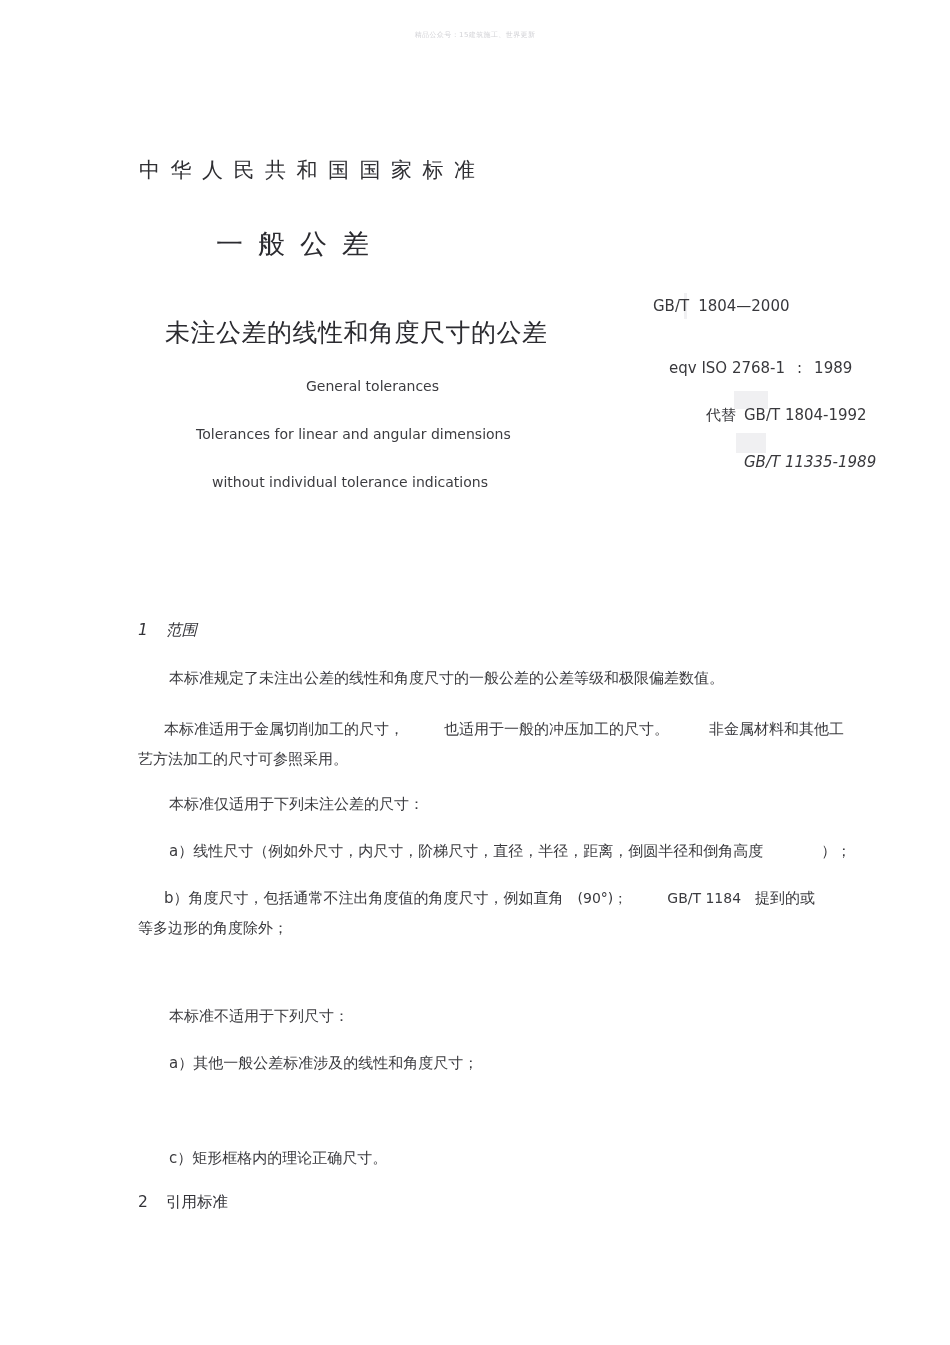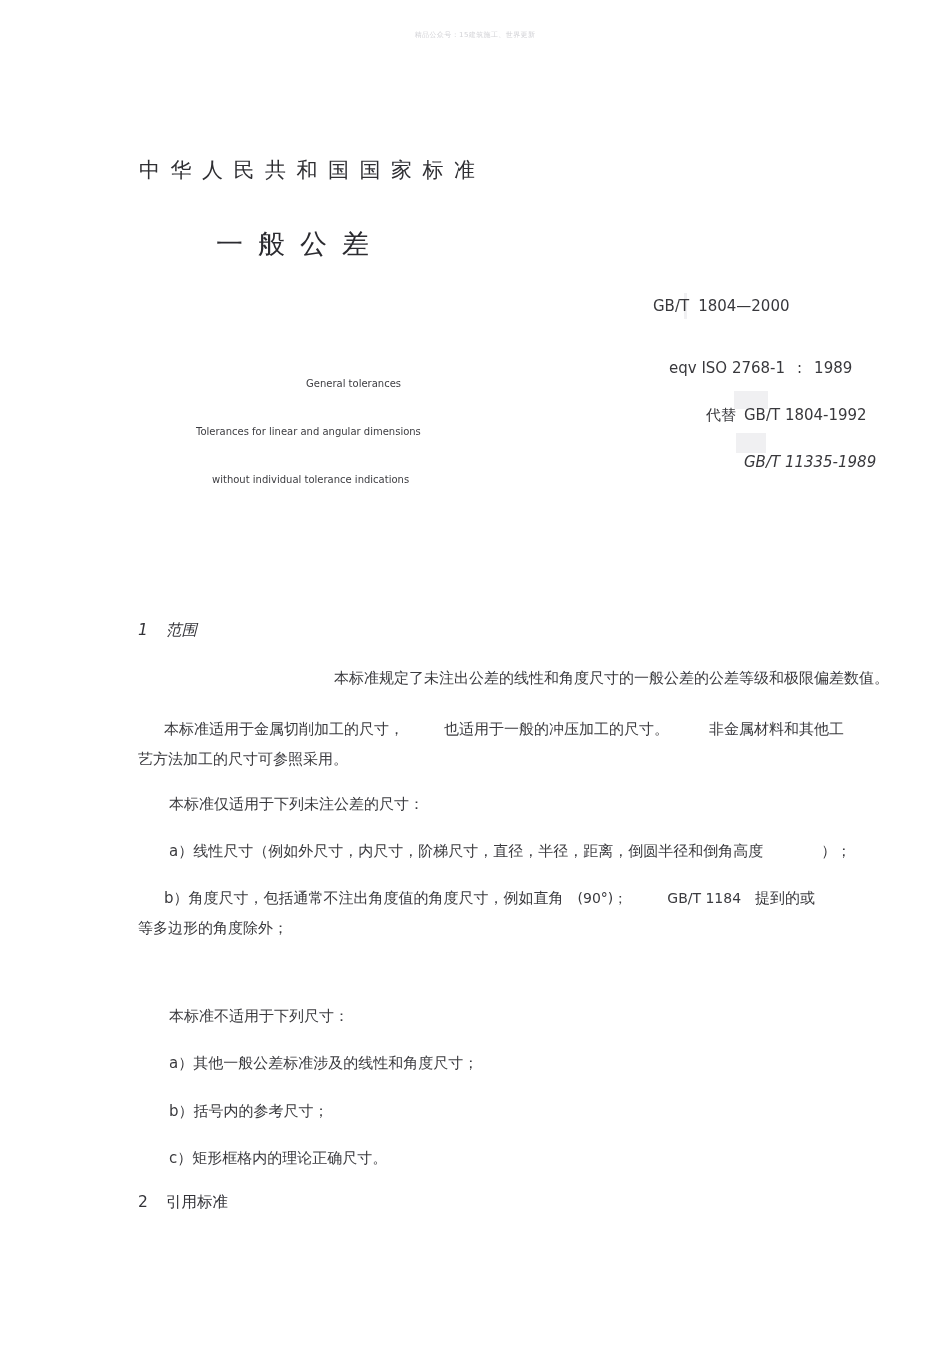--- a/index.html
+++ b/index.html
@@ -65,21 +65,21 @@
     font-size: 25px;
     letter-spacing: 0.5px;
     color: #2b2b30;
     font-family: "DejaVu Serif", "Liberation Serif", serif;
     white-space: nowrap;
   }
 
   
   .en-line {
     position: absolute;
-    font-size: 10px;
+    font-size: 14px;
     color: #3c3c40;
     font-family: "DejaVu Sans", "Liberation Sans", sans-serif;
     white-space: nowrap;
   }
   .en-1 { left: 306px; top: 353px; }
   .en-2 { left: 196px; top: 401px; }
   .en-3 { left: 212px; top: 449px; }
 
   
   .meta-line {
@@ -144,51 +144,51 @@
   <div class="watermark watermark-top">精品公众号：15建筑施工、世界更新</div>
 
   <div class="scan-streak" style="left:684px; top:268px; width:3px; height:26px;"></div>
   <div class="scan-streak" style="left:734px; top:366px; width:34px; height:18px;"></div>
   <div class="scan-streak" style="left:736px; top:408px; width:30px; height:20px;"></div>
 
   <div class="masthead">中华人民共和国国家标准</div>
 
   <div class="main-title">一般公差</div>
 
+  <div class="sub-title">未注公差的线性和角度尺寸的公差</div>
 
   <div class="en-line en-1">General tolerances</div>
   <div class="en-line en-2">Tolerances for linear and angular dimensions</div>
   <div class="en-line en-3">without individual tolerance indications</div>
 
   <div class="meta-line meta-std"><span>GB/T</span><span class="sp-wide"></span><span>1804—2000</span></div>
 
   <div class="meta-line meta-eqv"><span>eqv ISO 2768-1</span><span class="sp-wide"></span><span>:</span><span class="sp-wide"></span><span>1989</span></div>
 
   <div class="meta-line meta-rep"><span>代替</span><span class="sp-wide"></span><span>GB/T 1804-1992</span></div>
 
   <div class="meta-line meta-rep2">GB/T 11335-1989</div>
 
   <div class="section-head" style="left:138px; top:595px;font-style:italic;"><span class="num">1</span><span>范围</span></div>
 
-  <div class="para" style="left:169px; top:638px; width:720px;text-align:right;">本标准规定了未注出公差的线性和角度尺寸的一般公差的公差等级和极限偏差数值。</div>
+  <div class="para" style="left:169px; top:638px; width:720px;">本标准规定了未注出公差的线性和角度尺寸的一般公差的公差等级和极限偏差数值。</div>
 
   <div class="para" style="left:169px; top:764px; width:720px;">本标准仅适用于下列未注公差的尺寸：</div>
 
   <div class="para" style="left:138px; top:689px; width:760px;"><span class="gap-m"></span><span>本标准适用于金属切削加工的尺寸，</span><span class="gap-l"></span><span>也适用于一般的冲压加工的尺寸。</span><span class="gap-l"></span><span>非金属材料和其他工</span><br><span>艺方法加工的尺寸可参照采用。</span></div>
 
   <div class="para" style="left:169px; top:811px; width:740px;"><span class="lbl">a）</span><span>线性尺寸（例如外尺寸，内尺寸，阶梯尺寸，直径，半径，距离，倒圆半径和倒角高度</span><span class="gap-xl"></span><span>）；</span></div>
 
   <div class="para" style="left:138px; top:858px; width:780px;"><span class="gap-m"></span><span class="lbl">b）</span><span>角度尺寸，包括通常不注出角度值的角度尺寸，例如直角</span><span class="gap-s"></span><span class="latin">(90°)；</span><span class="gap-l"></span><span class="latin">GB/T 1184</span><span class="gap-s"></span><span>提到的或</span><br><span>等多边形的角度除外；</span></div>
 
 
   <div class="para" style="left:169px; top:976px; width:720px;">本标准不适用于下列尺寸：</div>
 
   <div class="para" style="left:169px; top:1023px; width:720px;"><span class="lbl">a）</span><span>其他一般公差标准涉及的线性和角度尺寸；</span></div>
 
-  <div class="para" style="left:169px; top:1071px; width:720px;"><span class="lbl">b）</span><span>括号内的参考尺寸；</span></div>
 
   <div class="para" style="left:169px; top:1118px; width:720px;"><span class="lbl">c）</span><span>矩形框格内的理论正确尺寸。</span></div>
 
   <div class="section-head" style="left:138px; top:1167px;"><span class="num">2</span><span>引用标准</span></div>
 
   <div class="watermark watermark-bottom">天江V02建筑施工、掌握相关不可转载</div>
 
 </div>
 
 </body></html>

